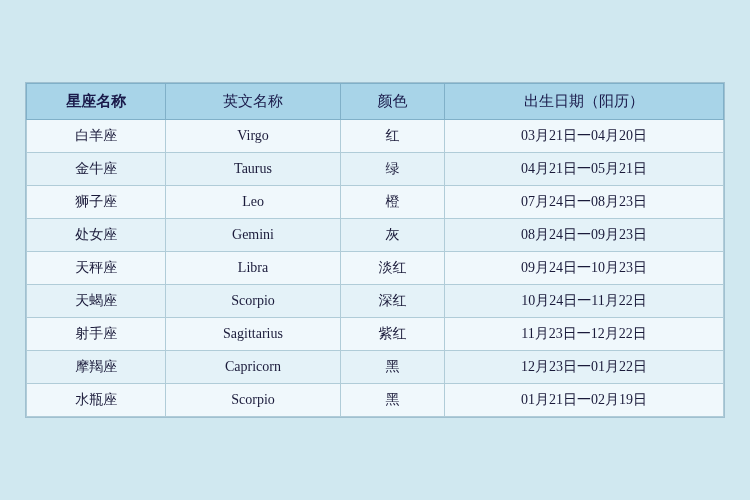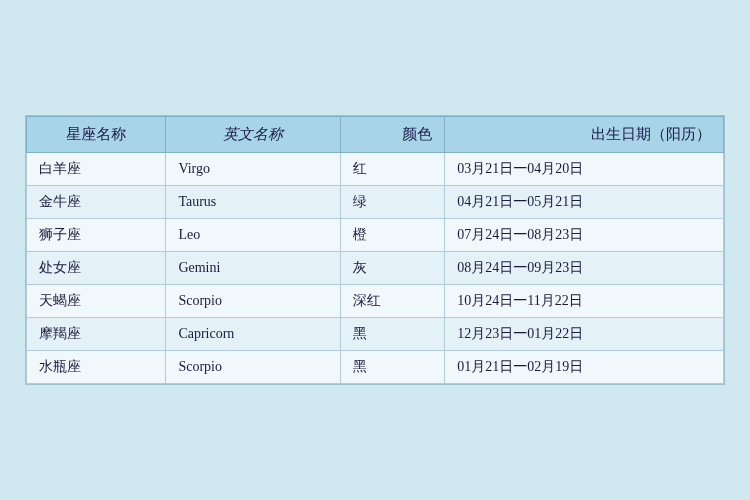--- a/index.html
+++ b/index.html
@@ -47,29 +47,29 @@
       background-color: #f0f8fc;
     }
 
     tbody tr:nth-child(even) {
       background-color: #e4f2f8;
     }
 
     tbody td {
       border: 1px solid #b0ccd8;
       padding: 7px 12px;
-      text-align: left;
+      text-align: center;
       color: #1a1a3a;
       font-size: 14px;
     }
 
-    .col-name { width: 20%; }
-    .col-en { width: 25%; font-style: italic; }
-    .col-color { width: 15%; text-align: right; }
-    .col-date { width: 40%; text-align: right; }
+    .col-name { width: 20%; font-weight: bold; }
+    .col-en { width: 25%; }
+    .col-color { width: 15%; }
+    .col-date { width: 40%; }
   </style>
 </head>
 <body>
 
 <div class="table-container">
   <table>
     <thead>
       <tr>
         <th class="col-name">星座名称</th>
         <th class="col-en">英文名称</th>
@@ -96,24 +96,36 @@
           <td>橙</td>
           <td>07月24日一08月23日</td>
         </tr>
         <tr>
           <td>处女座</td>
           <td>Gemini</td>
           <td>灰</td>
           <td>08月24日一09月23日</td>
         </tr>
         <tr>
+          <td>天秤座</td>
+          <td>Libra</td>
+          <td>淡红</td>
+          <td>09月24日一10月23日</td>
+        </tr>
+        <tr>
           <td>天蝎座</td>
           <td>Scorpio</td>
           <td>深红</td>
           <td>10月24日一11月22日</td>
+        </tr>
+        <tr>
+          <td>射手座</td>
+          <td>Sagittarius</td>
+          <td>紫红</td>
+          <td>11月23日一12月22日</td>
         </tr>
         <tr>
           <td>摩羯座</td>
           <td>Capricorn</td>
           <td>黑</td>
           <td>12月23日一01月22日</td>
         </tr>
         <tr>
           <td>水瓶座</td>
           <td>Scorpio</td>

